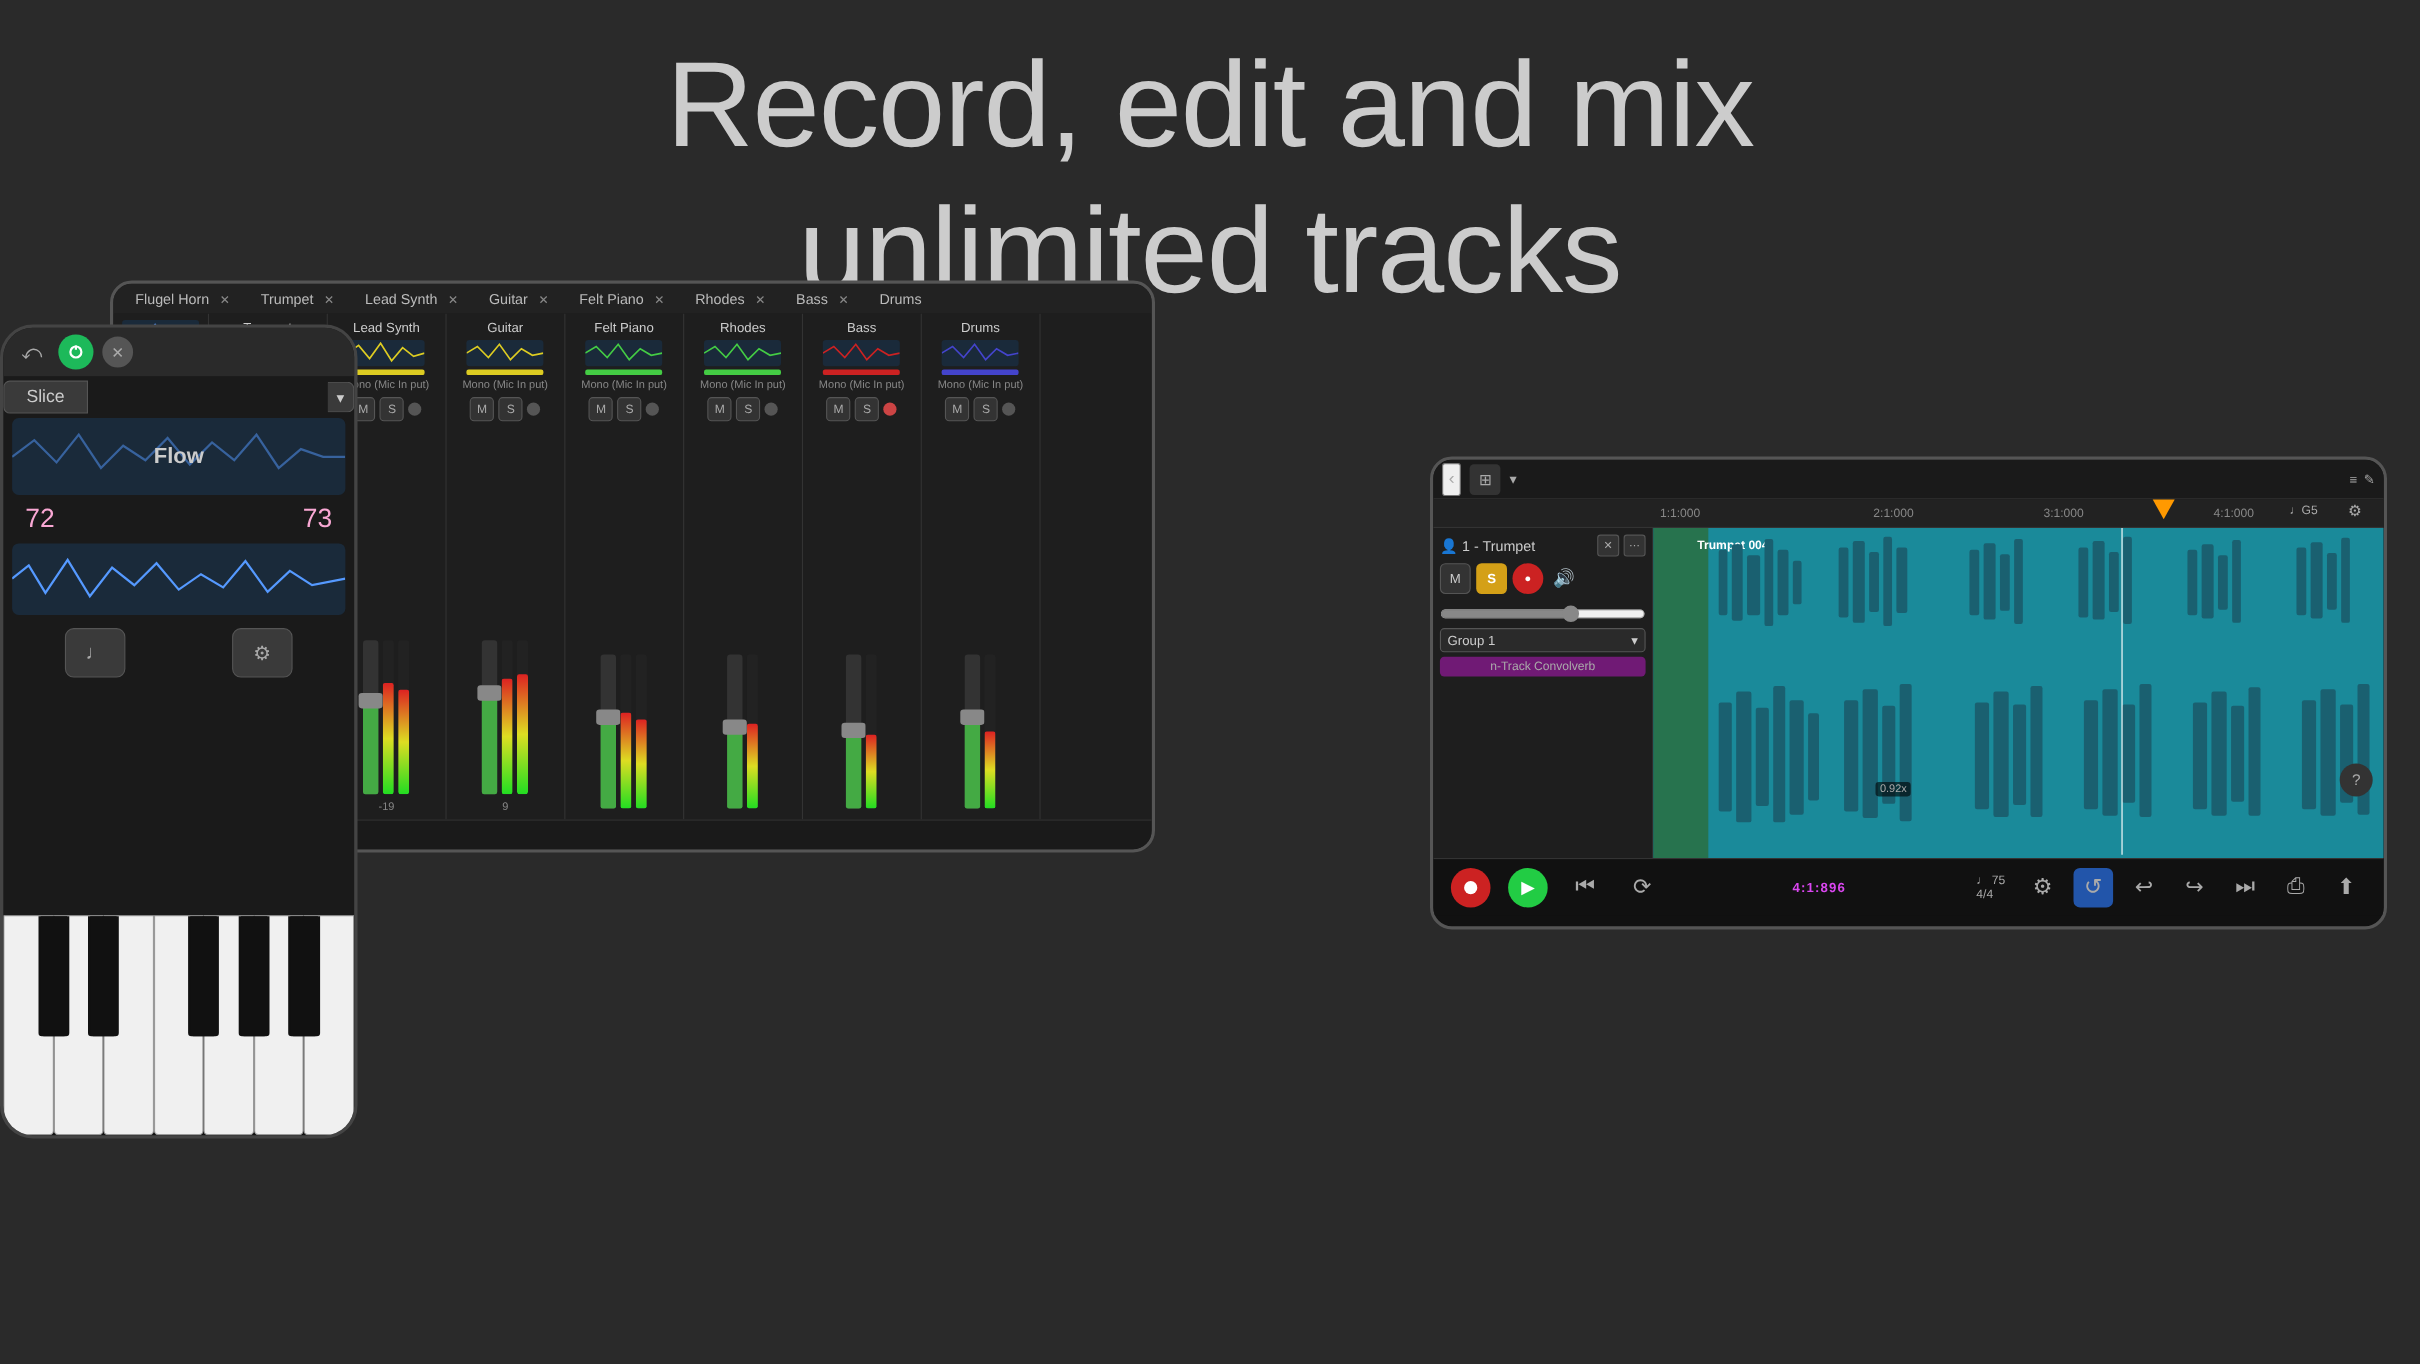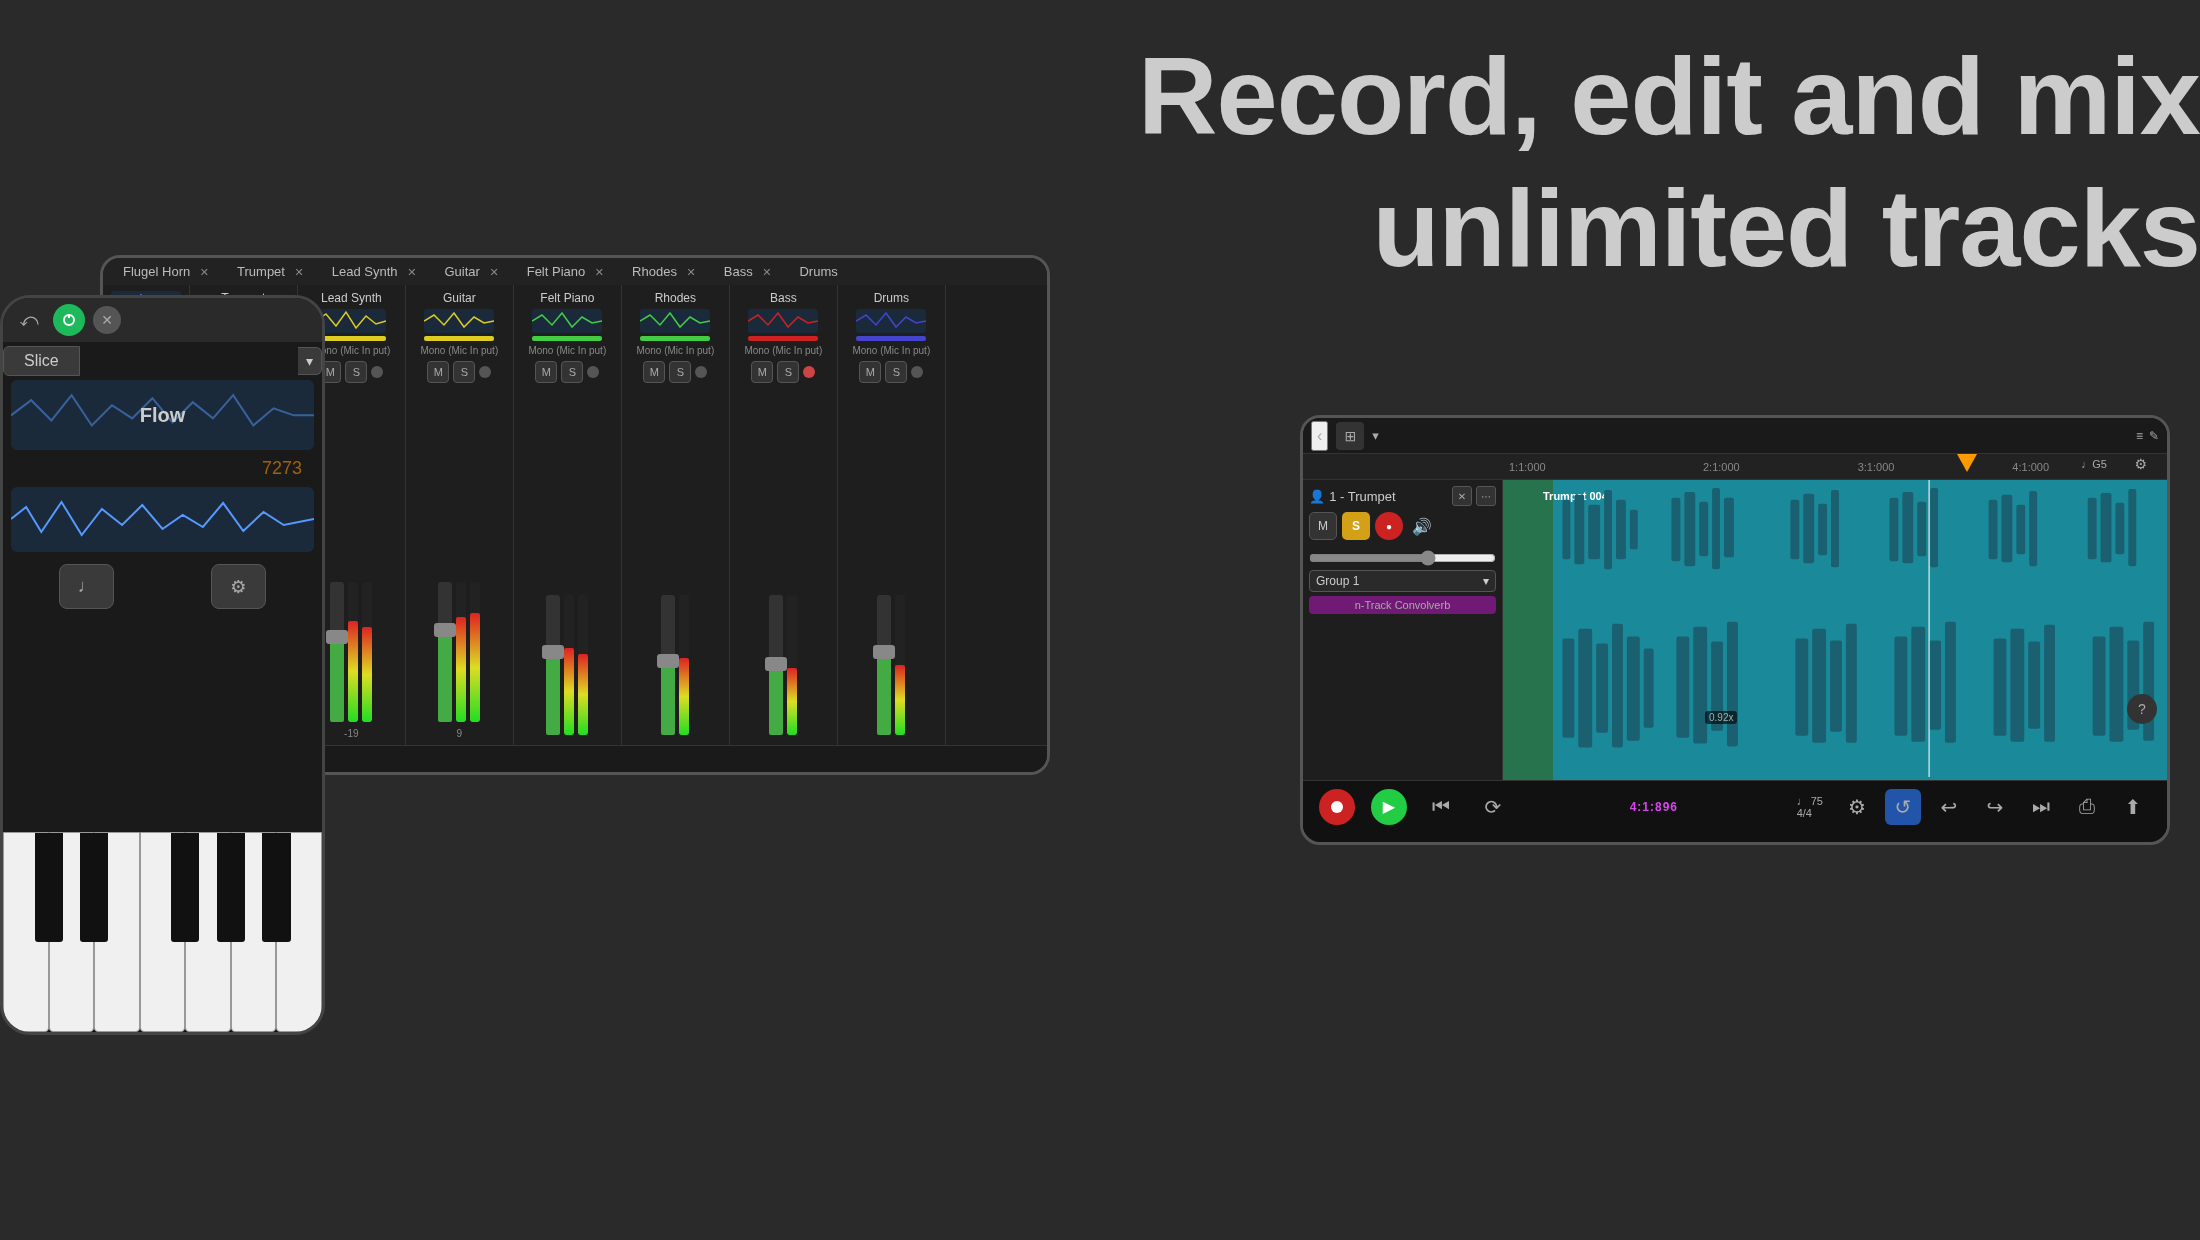--- a/index.html
+++ b/index.html
@@ -10,24 +10,24 @@
       font-family: 'Arial', sans-serif;
       overflow: hidden;
       position: relative;
     }
 
     
     .hero-text {
       position: absolute;
       top: 30px;
       left: 0; right: 0;
-      text-align: right;
+      text-align: center;
       color: #cccccc;
       font-size: 110px;
-      font-weight: 700;
+      font-weight: 400;
       line-height: 1.2;
       letter-spacing: -1px;
       z-index: 1;
     }
 
     
     .device-phone-left {
       position: absolute;
       left: 0;
       top: 295px;
@@ -144,24 +144,24 @@
       font-size: 20px;
       font-weight: 600;
     }
     .waveform-bg {
       position: absolute;
       top: 0; left: 0; right: 0; bottom: 0;
       opacity: 0.5;
     }
     .phone-numbers {
       display: flex;
-      justify-content: flex-end;
+      justify-content: space-between;
       padding: 4px 20px;
-      color: #a16207;
-      font-size: 18px;
+      color: #f9a8d4;
+      font-size: 24px;
     }
     .phone-waveform-bottom {
       background: #1a2a3a;
       margin: 4px 8px;
       height: 65px;
       border-radius: 6px;
       overflow: hidden;
     }
     .phone-bottom-btns {
       display: flex;

